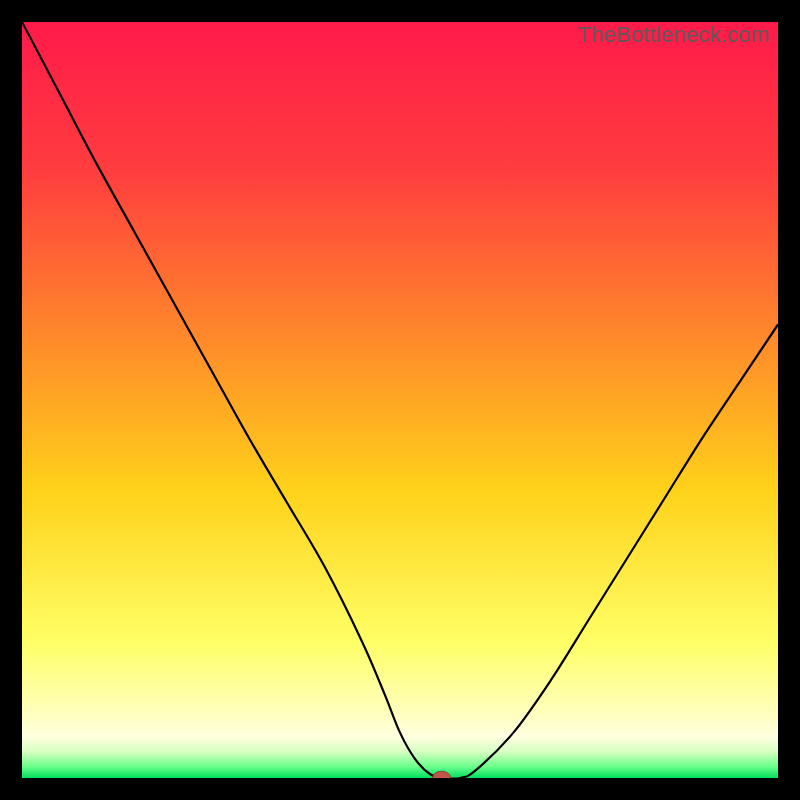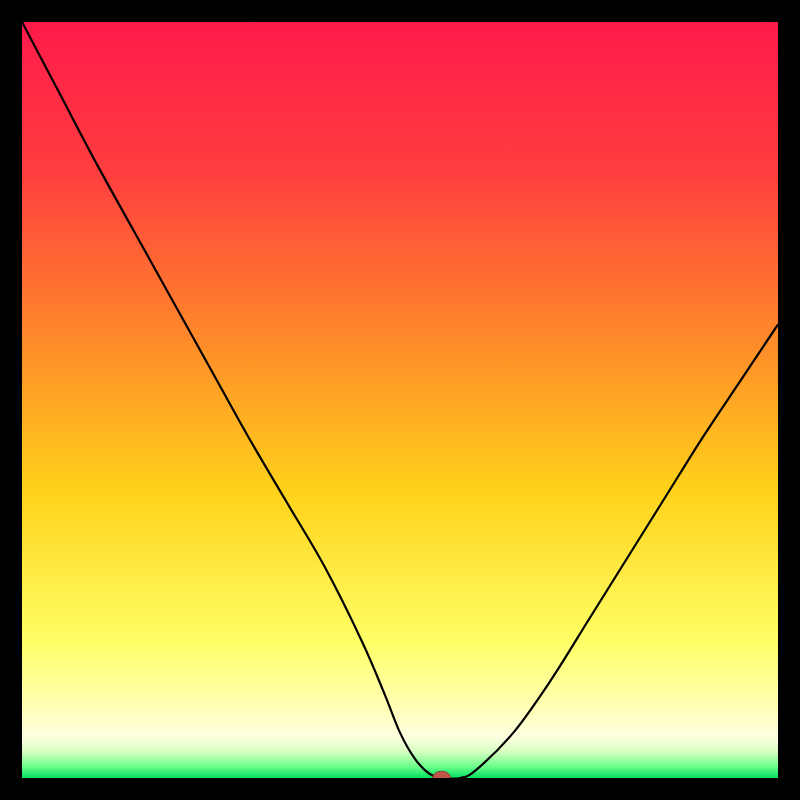--- a/index.html
+++ b/index.html
@@ -54,14 +54,15 @@
             <stop offset="94.5%" stop-color="#ffffe0"></stop>
             <stop offset="96.5%" stop-color="#d8ffc2"></stop>
             <stop offset="98.5%" stop-color="#6bff8a"></stop>
             <stop offset="100%" stop-color="#00e060"></stop>
           </linearGradient>
       </defs>
       <rect x="0" y="0" width="100" height="100" fill="url(#bg-grad)"></rect>
       <path id="curve-path" d="M 0.00 0.00 C 0.83 1.58, 3.33 6.33, 5.00 9.50 C 6.67 12.67, 8.33 15.92, 10.00 19.00 C 11.67 22.08, 13.33 25.00, 15.00 28.00 C 16.67 31.00, 18.33 34.00, 20.00 37.00 C 21.67 40.00, 23.33 43.00, 25.00 46.00 C 26.67 49.00, 28.33 52.08, 30.00 55.00 C 31.67 57.92, 33.33 60.67, 35.00 63.50 C 36.67 66.33, 38.33 68.92, 40.00 72.00 C 41.67 75.08, 43.67 79.17, 45.00 82.00 C 46.33 84.83, 47.17 87.00, 48.00 89.00 C 48.83 91.00, 49.33 92.58, 50.00 94.00 C 50.67 95.42, 51.33 96.58, 52.00 97.50 C 52.67 98.42, 53.33 99.08, 54.00 99.50 C 54.67 99.92, 55.33 99.92, 56.00 100.00 C 56.67 100.08, 57.33 100.17, 58.00 100.00 C 58.67 99.83, 58.83 100.00, 60.00 99.00 C 61.17 98.00, 63.33 96.00, 65.00 94.00 C 66.67 92.00, 68.33 89.50, 70.00 87.00 C 71.67 84.50, 73.33 81.67, 75.00 79.00 C 76.67 76.33, 78.33 73.67, 80.00 71.00 C 81.67 68.33, 83.33 65.67, 85.00 63.00 C 86.67 60.33, 88.33 57.58, 90.00 55.00 C 91.67 52.42, 93.33 50.00, 95.00 47.50 C 96.67 45.00, 99.17 41.25, 100.00 40.00" fill="none" stroke="#000000" stroke-width="2.2" vector-effect="non-scaling-stroke"></path>
       <ellipse id="min-marker" cx="55.50" cy="100.00" rx="1.2" ry="0.9" fill="#c0564a" stroke="#8a3a30" stroke-width="0.12"></ellipse>
     </svg>
+    <div class="watermark">TheBottleneck.com</div>
   </div>
 </div>
 
 </body></html>

